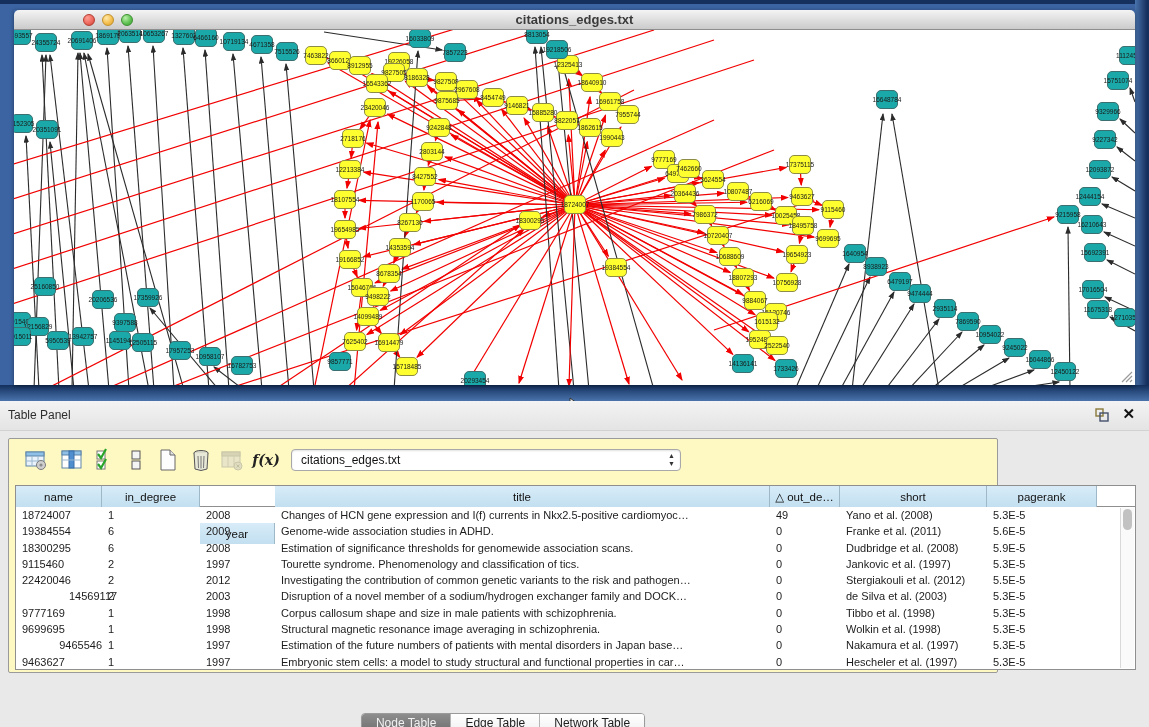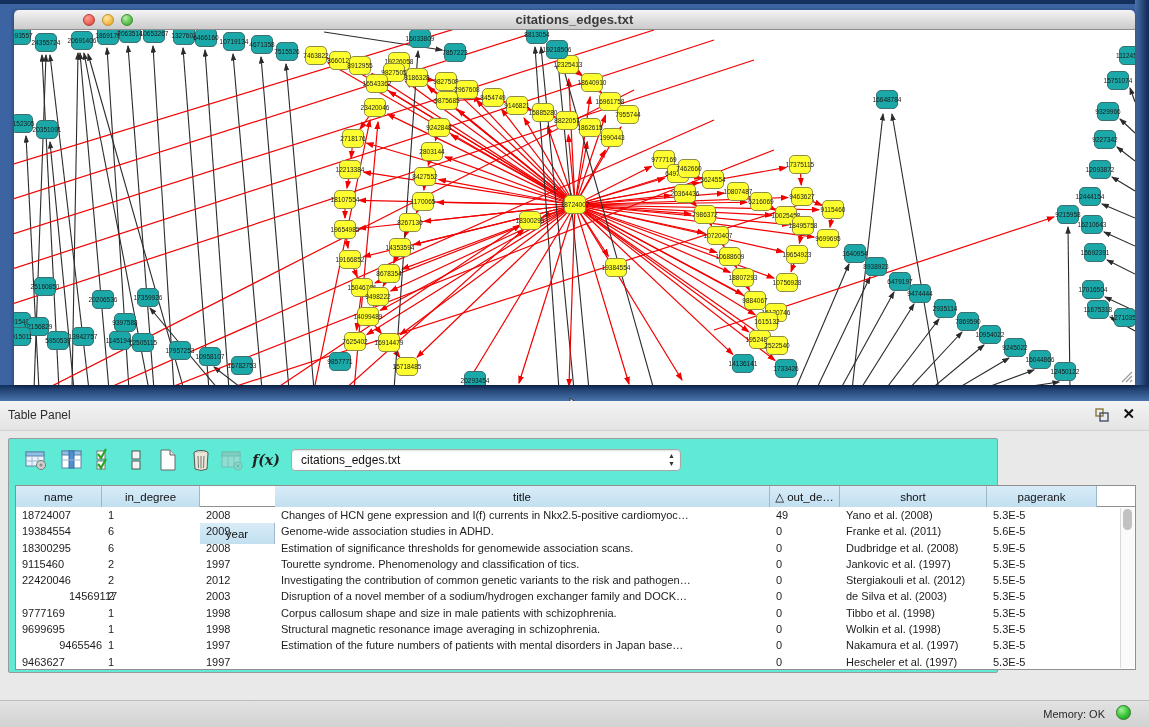--- a/index.html
+++ b/index.html
@@ -34,21 +34,21 @@
   #grip{position:absolute;right:2px;bottom:2px;width:14px;height:14px;}
 
   
   #table-panel{position:absolute;left:0;top:401px;width:1149px;height:326px;background:#e9e9e9;}
   #tp-header{position:absolute;left:0;top:0;width:100%;height:30px;
     background:linear-gradient(180deg,#f3f3f3,#e4e4e4);border-bottom:1px solid #d2d2d2;}
   #tp-header .tp-title{position:absolute;left:8px;top:7px;font-size:12px;color:#2e2e2e;}
   #tp-float{position:absolute;right:40px;top:7px;width:14px;height:14px;}
   #tp-close{position:absolute;right:14px;top:4px;font-size:15px;font-weight:bold;color:#111;line-height:18px;}
   #inner-panel{position:absolute;left:8px;top:37px;width:990px;height:235px;
-    background:#5eead4;border:1px solid #9a9a9a;border-radius:2px;}
+    background:#fef9c3;border:1px solid #9a9a9a;border-radius:2px;}
   #toolbar{position:absolute;left:0;top:6px;width:100%;height:32px;}
   .tb-icon{position:absolute;top:2px;width:26px;height:26px;display:flex;align-items:center;justify-content:center;}
   .fx{font-family:"DejaVu Serif",serif;font-style:italic;font-weight:bold;font-size:14px;color:#222;}
   #net-select{position:absolute;left:282px;top:4px;width:390px;height:22px;background:#fff;
     border:1px solid #a8a8a8;border-radius:4px;box-shadow:inset 0 1px 2px rgba(0,0,0,.12);}
   #net-select .val{position:absolute;left:9px;top:3px;font-size:12px;color:#111;}
   #net-select .stepper{position:absolute;right:5px;top:2px;font-size:7px;color:#333;line-height:8px;text-align:center;}
   #table{position:absolute;left:6px;top:46px;width:1121px;height:185px;background:#fff;border:1px solid #8f8f8f;}
   #thead{position:absolute;left:0;top:0;height:21px;width:100%;border-bottom:1px solid #8f8f8f;background:#fff;}
   .th{position:absolute;top:0;height:21px;background:linear-gradient(180deg,#d8ecf8,#c2dff0);
@@ -844,35 +844,32 @@
               <div class="td" style="left: 184px; width: 75px;">1997</div>
               <div class="td" style="left: 259px; width: 495px;">Estimation of the future numbers of patients with mental disorders in Japan base…</div>
               <div class="td" style="left: 754px; width: 70px;">0</div>
               <div class="td" style="left: 824px; width: 147px;">Nakamura et al. (1997)</div>
               <div class="td" style="left: 971px; width: 110px;">5.3E-5</div>
             </div>
             <div class="tr">
               <div class="td" style="left: 0px; width: 86px;">9463627</div>
               <div class="td" style="left: 86px; width: 98px;">1</div>
               <div class="td" style="left: 184px; width: 75px;">1997</div>
+              <div class="td" style="left: 259px; width: 495px;">Embryonic stem cells: a model to study structural and functional properties in car…</div>
               <div class="td" style="left: 754px; width: 70px;">0</div>
               <div class="td" style="left: 824px; width: 147px;">Hescheler et al. (1997)</div>
               <div class="td" style="left: 971px; width: 110px;">5.3E-5</div>
             </div>
           </div>
         <div id="vscroll">
           <div id="vthumb"></div>
         </div>
       </div>
 
       <div id="tabs"><div class="bar" id="tabbar">
             <div class="tab sel">Node Table</div>
             <div class="tab">Edge Table</div>
             <div class="tab">Network Table</div>
           </div></div>
     </div>
 
-    <div id="statusbar">
-      <span id="memory">Memory: OK</span>
-      <span id="led"></span>
-    </div>
   </div>
 </div>
 
 </body></html>

